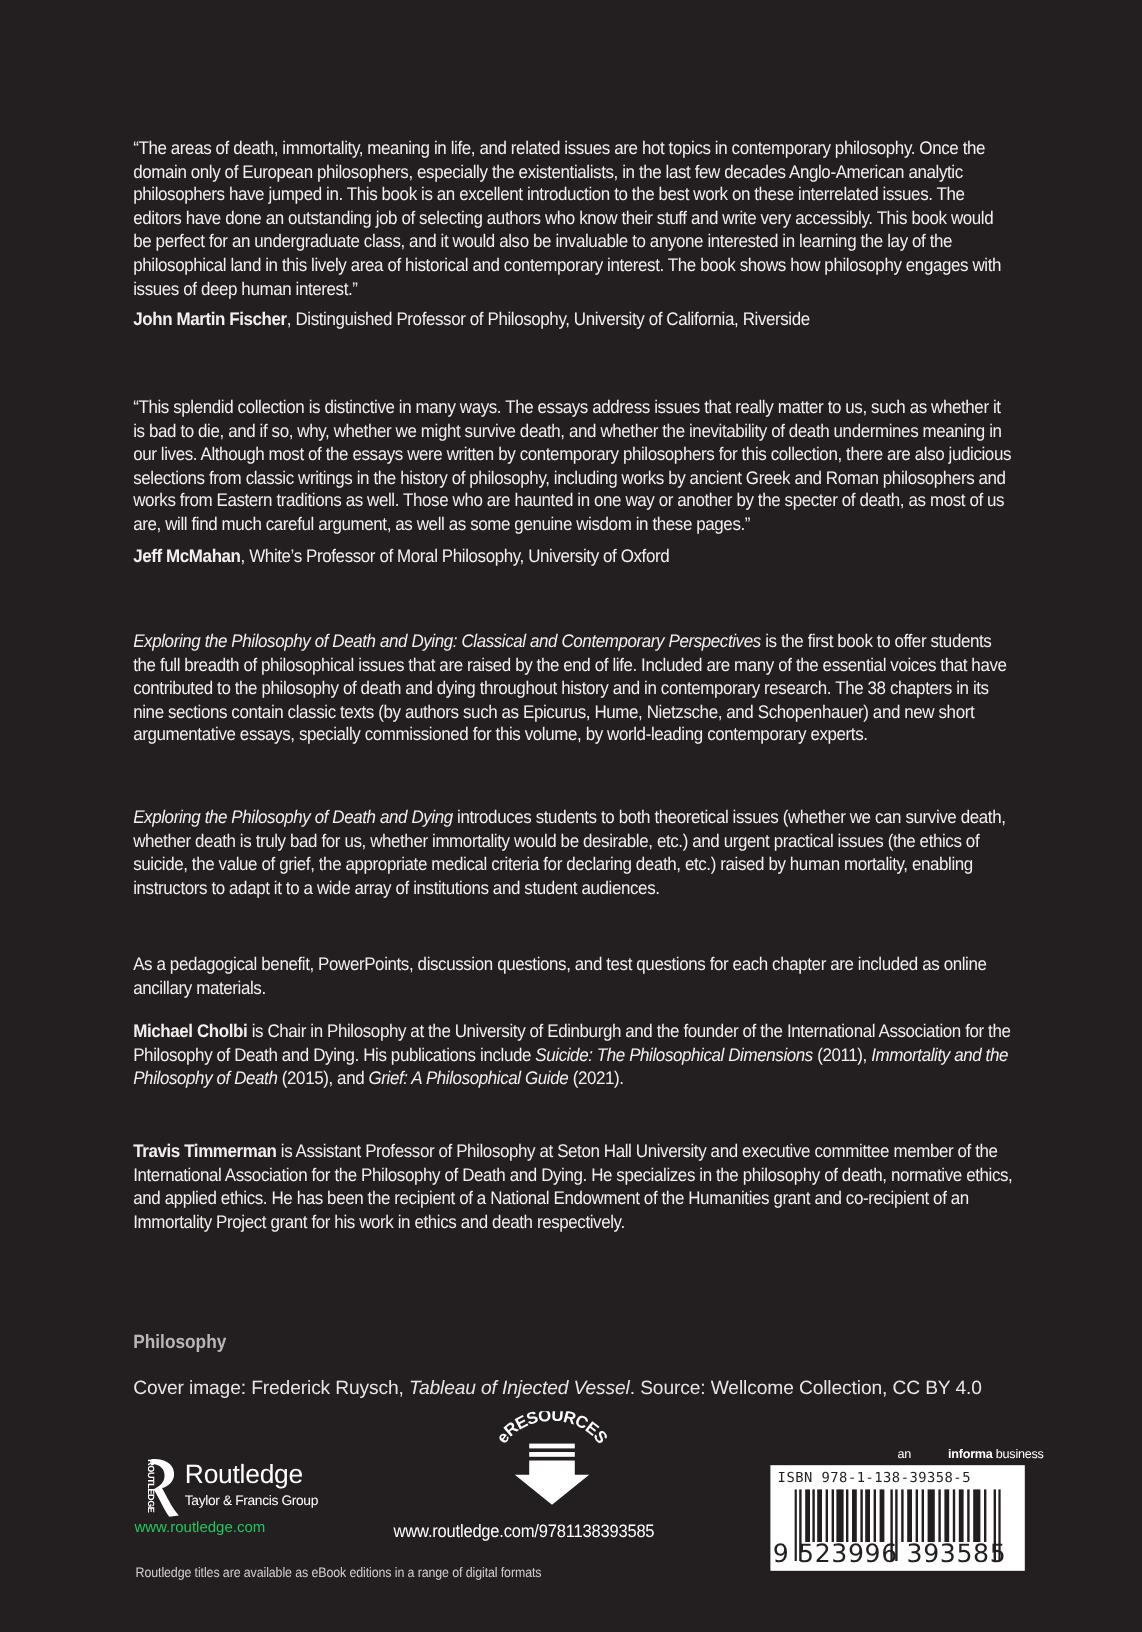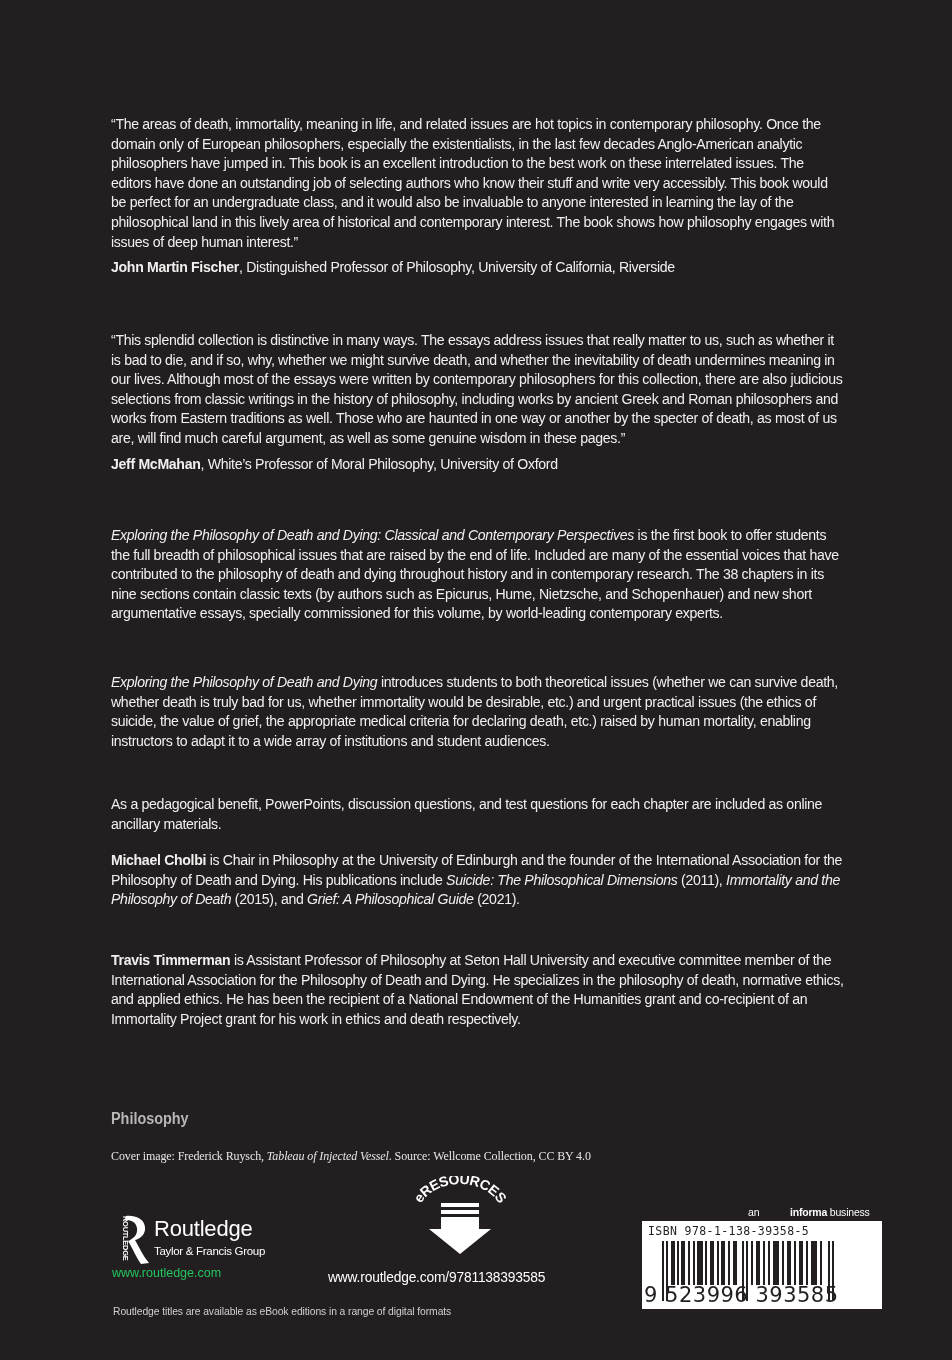--- a/index.html
+++ b/index.html
@@ -54,24 +54,23 @@
       font-size: 16px;
       font-weight: bold;
       color: #b9b6b5;
       transform: scaleX(0.9);
       transform-origin: left top;
     }
     .credit {
       position: absolute;
       left: 111px;
       top: 1149px;
-      font-size: 12px;
+      font-size: 16px;
       color: #e8e6e5;
       letter-spacing: -0.1px;
-      font-family: Liberation Serif, serif;
     }
     
     .rl-logo {
       position: absolute;
       left: 112px;
       top: 1214px;
       width: 180px;
       height: 70px;
     }
     .rl-mark {
@@ -128,21 +127,21 @@
       top: 1206px;
       font-size: 10.5px;
       color: #ffffff;
       letter-spacing: -0.2px;
     }
     .informa b { font-weight: bold; padding-left: 28px; }
     .barcode-box {
       position: absolute;
       left: 642px;
       top: 1221px;
-      width: 240px;
+      width: 212px;
       height: 88px;
       background: #ffffff;
     }
     .isbn-text {
       position: absolute;
       left: 6px;
       top: 3px;
       font-family: "DejaVu Sans Mono", monospace;
       font-size: 11.5px;
       color: #231f20;

